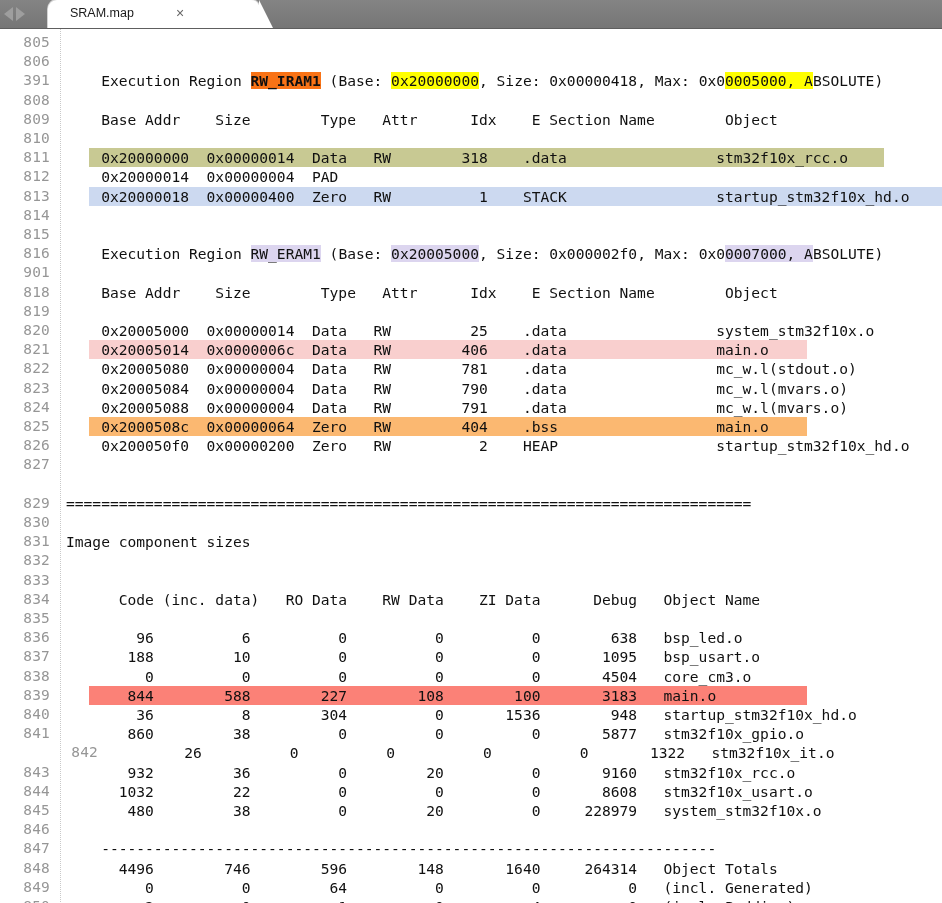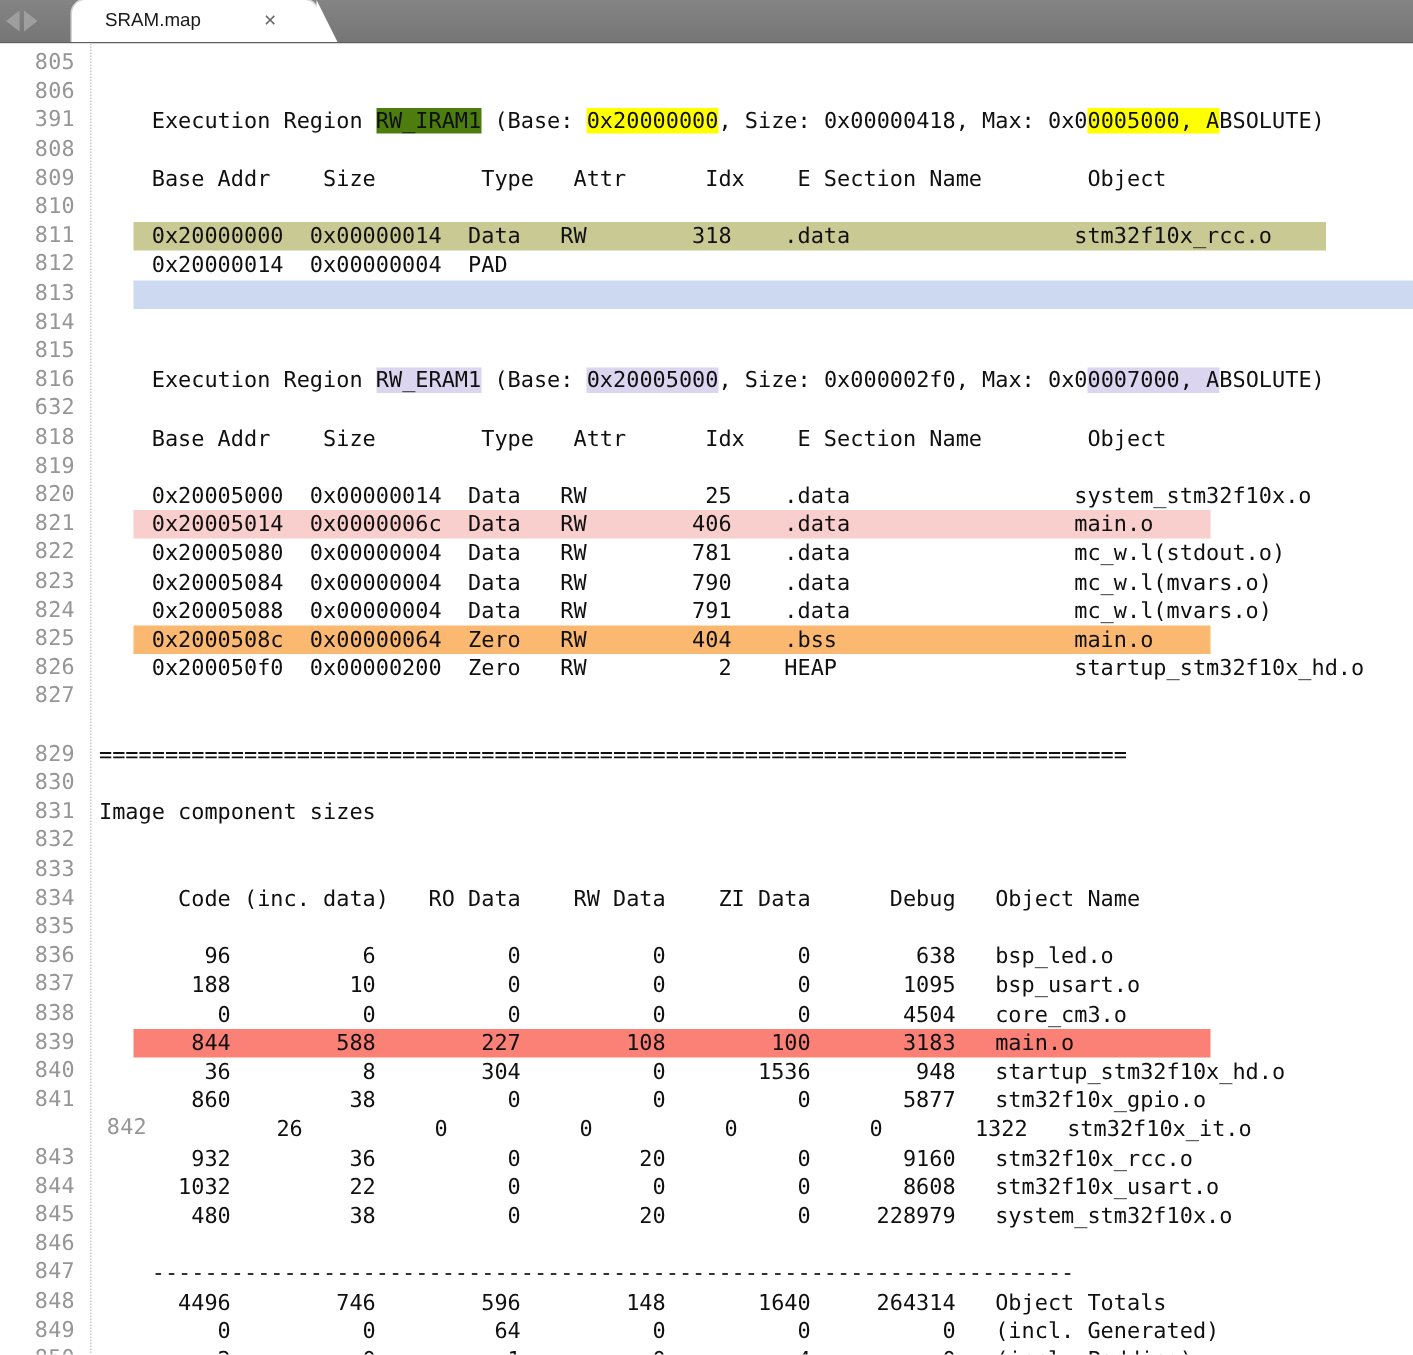--- a/index.html
+++ b/index.html
@@ -47,20 +47,21 @@
   .tab {
     position: absolute;
     left: 48px;
     top: 0;
     height: 28px;
     width: 164px;
     background: #ffffff;
     border-top-left-radius: 9px;
     border-top-right-radius: 9px;
     box-shadow: 0 0 0 1px #d3d3d3;
+    padding-left: 48px;
   }
   
   .tab::after {
     content: "";
     position: absolute;
     right: -13px;
     bottom: 0;
     width: 0;
     height: 0;
     border-bottom: 28px solid #ffffff;
@@ -160,31 +161,31 @@
     <span class="tab-label">SRAM.map</span>
     <span class="tab-close">×</span>
   </div>
 </div>
 
 <div id="editor">
   <div id="gutter"></div>
   <div id="code">
       <div class="line" style="top: 4px;"><span class="lineno">805</span><span class="ltext"></span></div>
       <div class="line" style="top: 23.2px;"><span class="lineno">806</span><span class="ltext"></span></div>
-      <div class="line" style="top: 42.4px;"><span class="lineno">391</span><span class="ltext">    Execution Region <mark style="background: #4d7c0f;">RW_IRAM1</mark> (Base: <mark style="background: rgb(255, 255, 0);">0x20000000</mark>, Size: 0x00000418, Max: 0x0<mark style="background: rgb(255, 255, 0);">0005000, A</mark>BSOLUTE)</span></div>
+      <div class="line" style="top: 42.4px;"><span class="lineno">391</span><span class="ltext">    Execution Region <mark style="background: #f97316; font-weight: bold;">RW_IRAM1</mark> (Base: <mark style="background: rgb(255, 255, 0);">0x20000000</mark>, Size: 0x00000418, Max: 0x0<mark style="background: rgb(255, 255, 0);">0005000, A</mark>BSOLUTE)</span></div>
       <div class="line" style="top: 61.6px;"><span class="lineno">808</span><span class="ltext"></span></div>
       <div class="line" style="top: 80.8px;"><span class="lineno">809</span><span class="ltext">    Base Addr    Size        Type   Attr      Idx    E Section Name        Object</span></div>
       <div class="line" style="top: 100px;"><span class="lineno">810</span><span class="ltext"></span></div>
       <div class="line" style="top: 119.2px;"><div class="rowhl" style="left: 89px; width: 795px; background: rgb(200, 201, 147);"></div><span class="lineno">811</span><span class="ltext">    0x20000000  0x00000014  Data   RW        318    .data                 stm32f10x_rcc.o</span></div>
       <div class="line" style="top: 138.4px;"><span class="lineno">812</span><span class="ltext">    0x20000014  0x00000004  PAD</span></div>
-      <div class="line" style="top: 157.6px;"><div class="rowhl" style="left: 89px; width: 853px; background: rgb(204, 217, 240);"></div><span class="lineno">813</span></div>
+      <div class="line" style="top: 157.6px;"><div class="rowhl" style="left: 89px; width: 853px; background: rgb(204, 217, 240);"></div><span class="lineno">813</span><span class="ltext">    0x20000018  0x00000400  Zero   RW          1    STACK                 startup_stm32f10x_hd.o</span></div>
       <div class="line" style="top: 176.8px;"><span class="lineno">814</span><span class="ltext"></span></div>
       <div class="line" style="top: 196px;"><span class="lineno">815</span><span class="ltext"></span></div>
       <div class="line" style="top: 215.2px;"><span class="lineno">816</span><span class="ltext">    Execution Region <mark style="background: rgb(220, 213, 239);">RW_ERAM1</mark> (Base: <mark style="background: rgb(220, 213, 239);">0x20005000</mark>, Size: 0x000002f0, Max: 0x0<mark style="background: rgb(220, 213, 239);">0007000, A</mark>BSOLUTE)</span></div>
-      <div class="line" style="top: 234.4px;"><span class="lineno">632</span><span class="ltext"></span></div>
+      <div class="line" style="top: 234.4px;"><span class="lineno">901</span><span class="ltext"></span></div>
       <div class="line" style="top: 253.6px;"><span class="lineno">818</span><span class="ltext">    Base Addr    Size        Type   Attr      Idx    E Section Name        Object</span></div>
       <div class="line" style="top: 272.8px;"><span class="lineno">819</span><span class="ltext"></span></div>
       <div class="line" style="top: 292px;"><span class="lineno">820</span><span class="ltext">    0x20005000  0x00000014  Data   RW         25    .data                 system_stm32f10x.o</span></div>
       <div class="line" style="top: 311.2px;"><div class="rowhl" style="left: 89px; width: 718px; background: rgb(249, 207, 206);"></div><span class="lineno">821</span><span class="ltext">    0x20005014  0x0000006c  Data   RW        406    .data                 main.o</span></div>
       <div class="line" style="top: 330.4px; padding-left: 10px;"><span class="lineno">822</span><span class="ltext">    0x20005080  0x00000004  Data   RW        781    .data                 mc_w.l(stdout.o)</span></div>
       <div class="line" style="top: 349.6px;"><span class="lineno">823</span><span class="ltext">    0x20005084  0x00000004  Data   RW        790    .data                 mc_w.l(mvars.o)</span></div>
       <div class="line" style="top: 368.8px;"><span class="lineno">824</span><span class="ltext">    0x20005088  0x00000004  Data   RW        791    .data                 mc_w.l(mvars.o)</span></div>
       <div class="line" style="top: 388px;"><div class="rowhl" style="left: 89px; width: 718px; background: rgb(251, 184, 113);"></div><span class="lineno">825</span><span class="ltext">    0x2000508c  0x00000064  Zero   RW        404    .bss                  main.o</span></div>
       <div class="line" style="top: 407.2px;"><span class="lineno">826</span><span class="ltext">    0x200050f0  0x00000200  Zero   RW          2    HEAP                  startup_stm32f10x_hd.o</span></div>
       <div class="line" style="top: 426.4px;"><span class="lineno">827</span><span class="ltext"></span></div>

